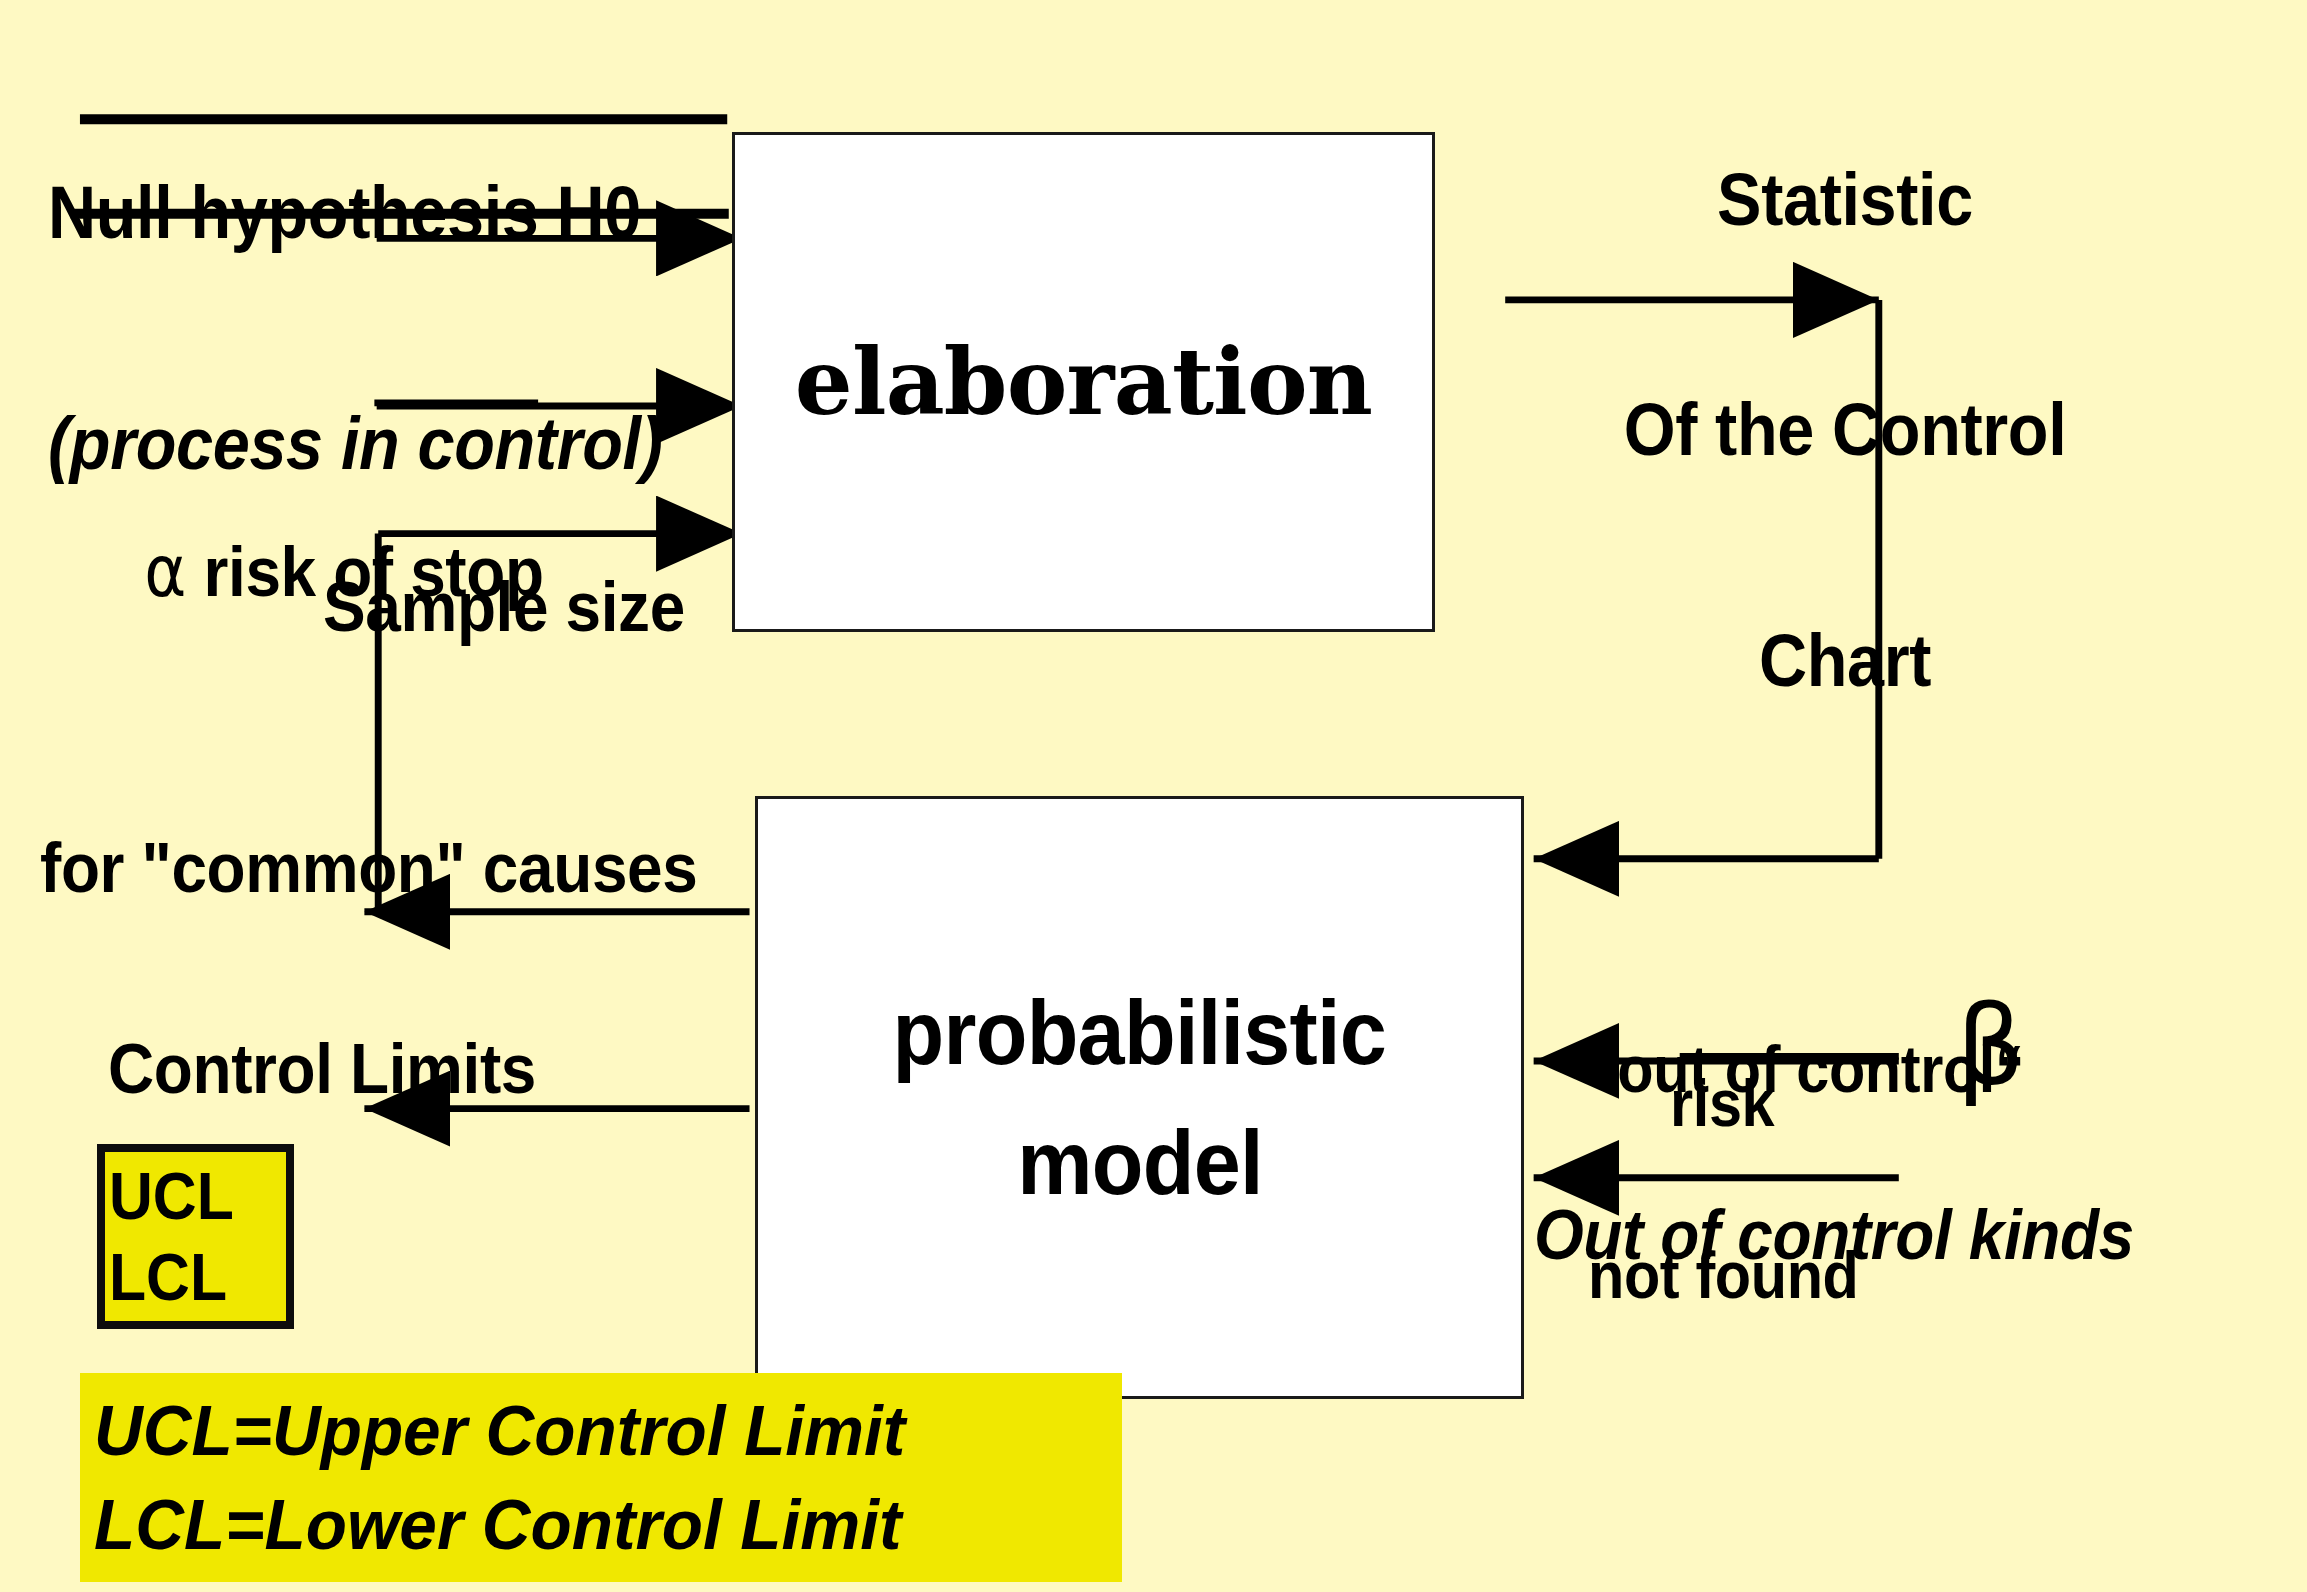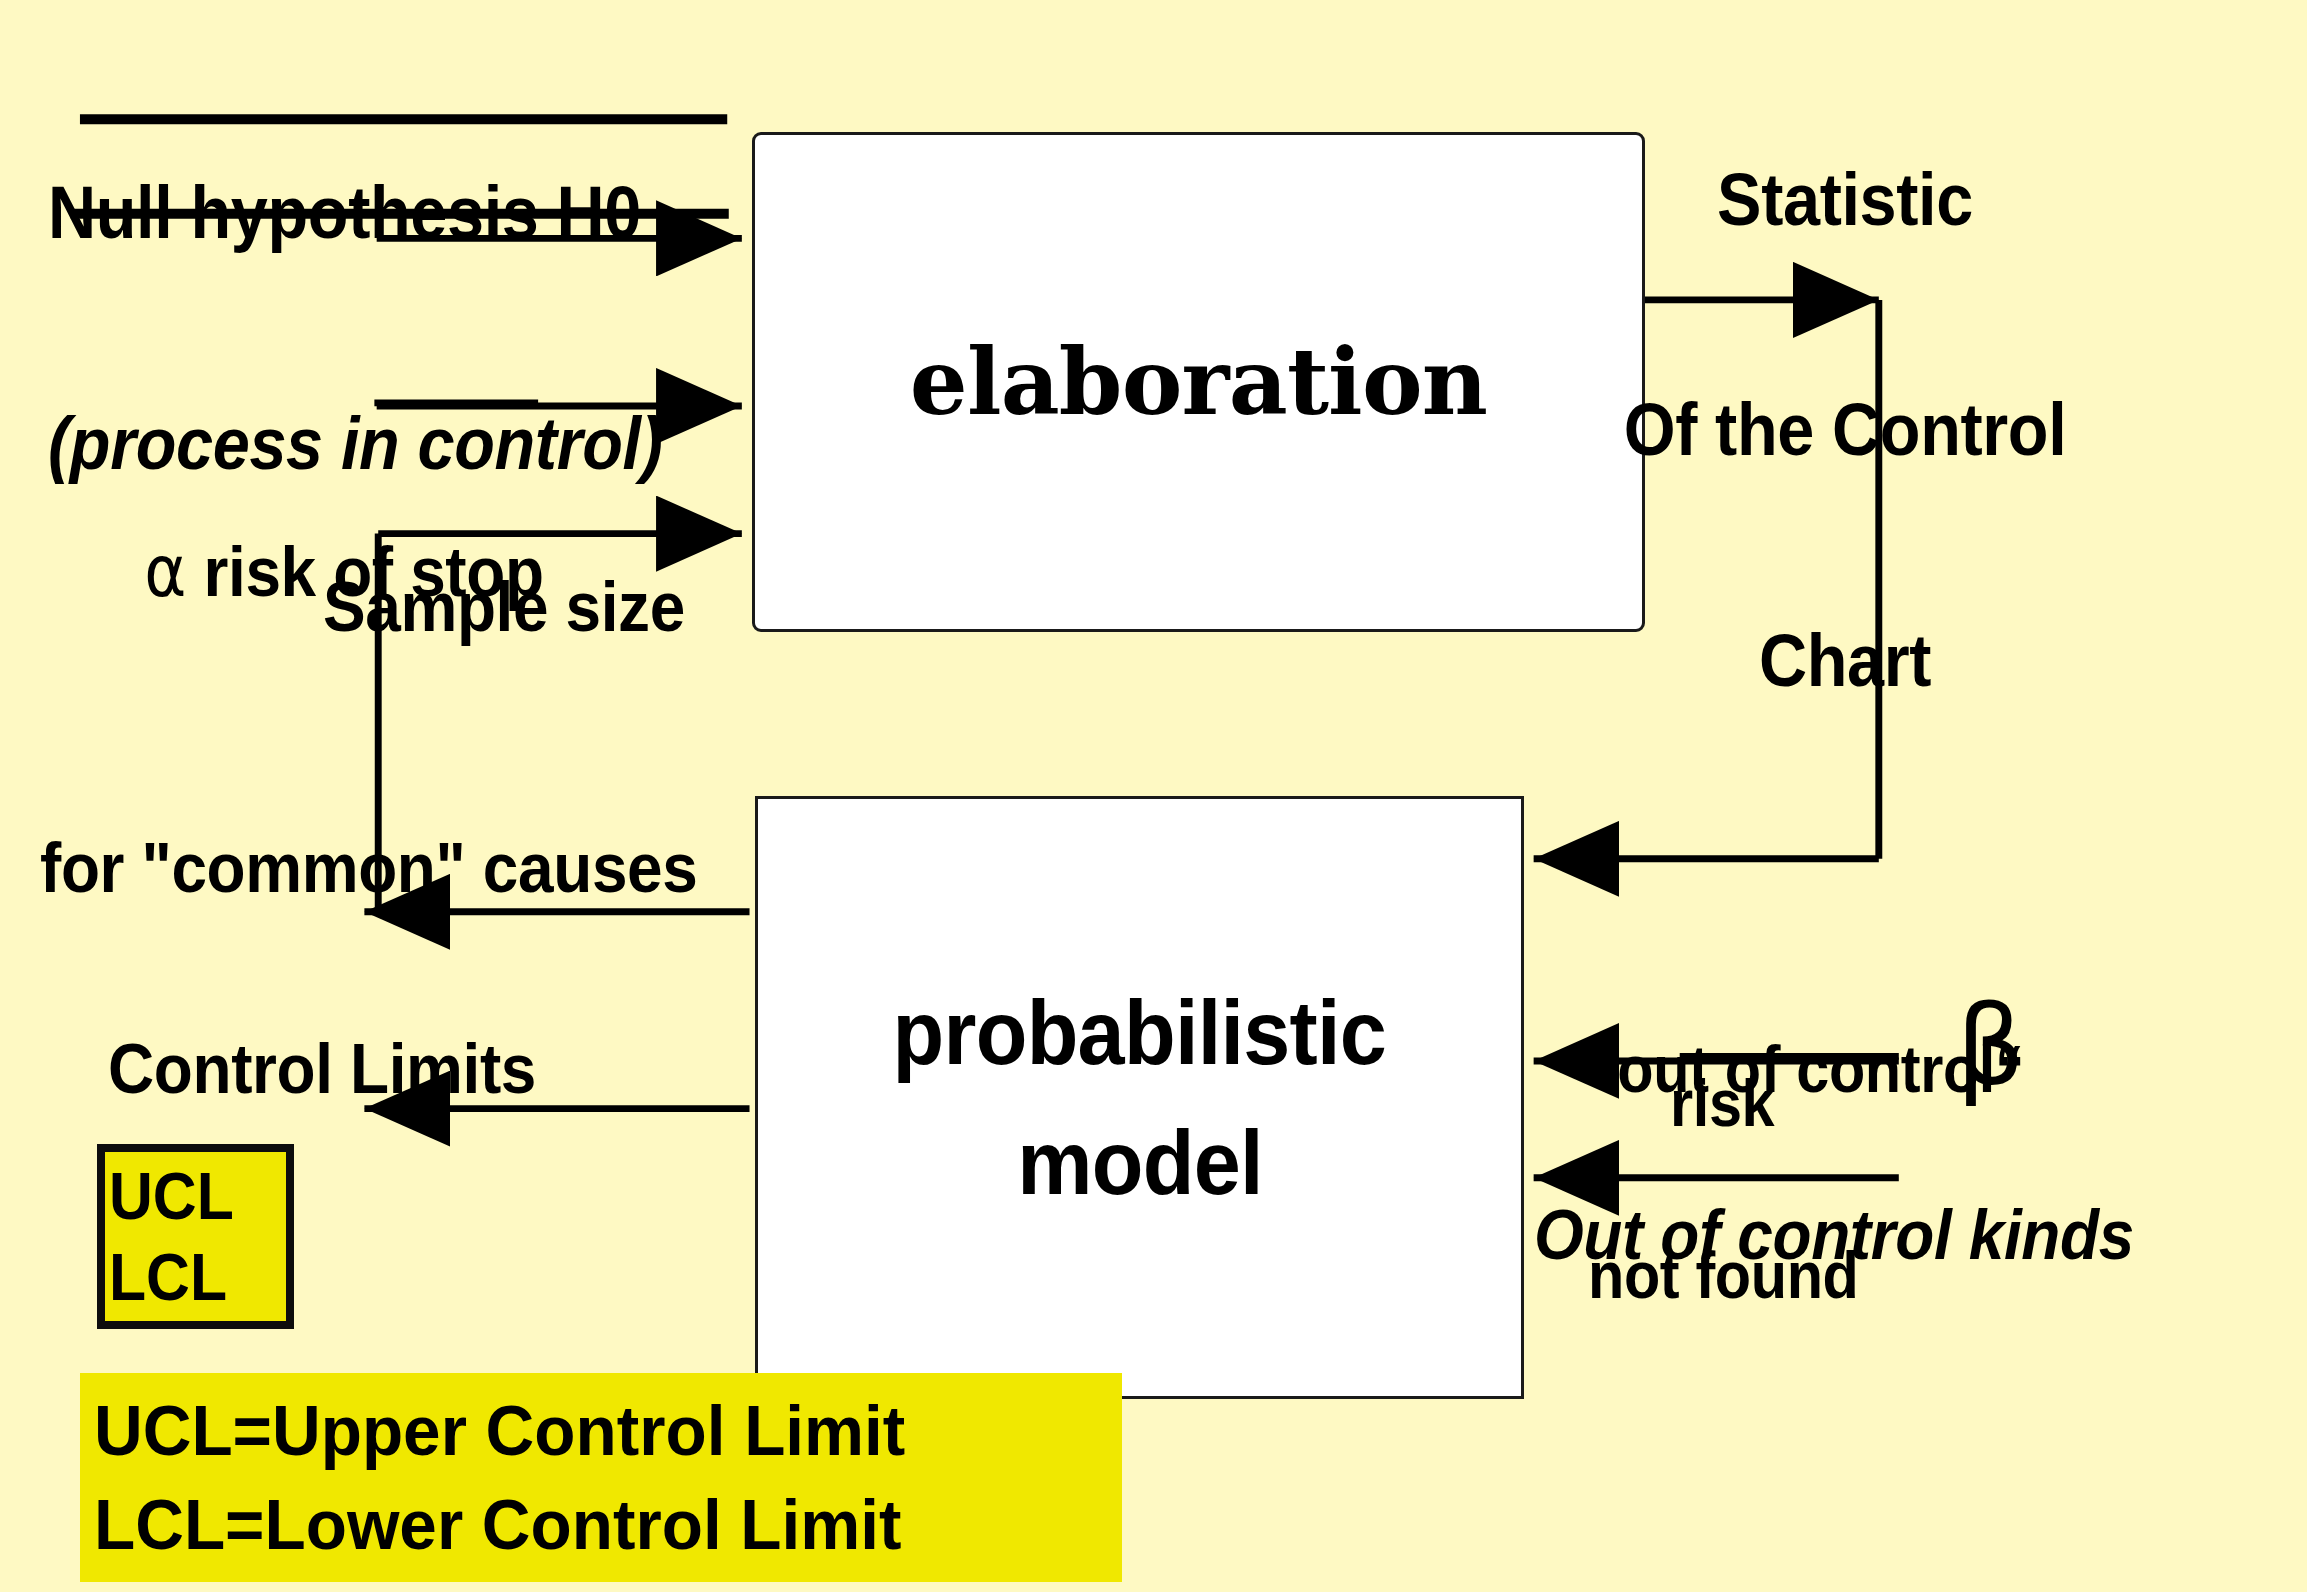--- a/index.html
+++ b/index.html
@@ -55,21 +55,21 @@
     background: #ffffff;
     box-sizing: border-box;
     display: flex;
     flex-direction: column;
     align-items: center;
     justify-content: center;
   }
   .procbox .line { white-space: pre; }
 
   #box-elaboration {
-    left: 752px; top: 132px; width: 893px; height: 500px; border-radius: 9px;
+    left: 732px; top: 132px; width: 703px; height: 500px;
   }
   #box-elaboration .line {
     font-family: "DejaVu Serif", "Liberation Serif", serif;
     font-weight: bold;
     font-size: 91px;
     line-height: 1.28;
     letter-spacing: -0.8px;
   }
   #box-probabilistic {
     left: 755px; top: 796px; width: 769px; height: 603px;
@@ -110,20 +110,21 @@
     position: absolute;
     left: 80px; top: 1373px;
     width: 1042px; height: 209px;
     background: #F0E800;
     box-sizing: border-box;
     display: flex;
     flex-direction: column;
     align-items: flex-start;
     justify-content: center;
     padding-left: 14px;
+    font-style: italic;
   }
   #legend-box .line {
     font-family: "Liberation Sans Narrow", "Liberation Sans", sans-serif;
     font-weight: bold;
     font-size: 71px;
     line-height: 1.32;
     white-space: pre;
     transform: scaleX(0.95);
     transform-origin: left center;
   }

